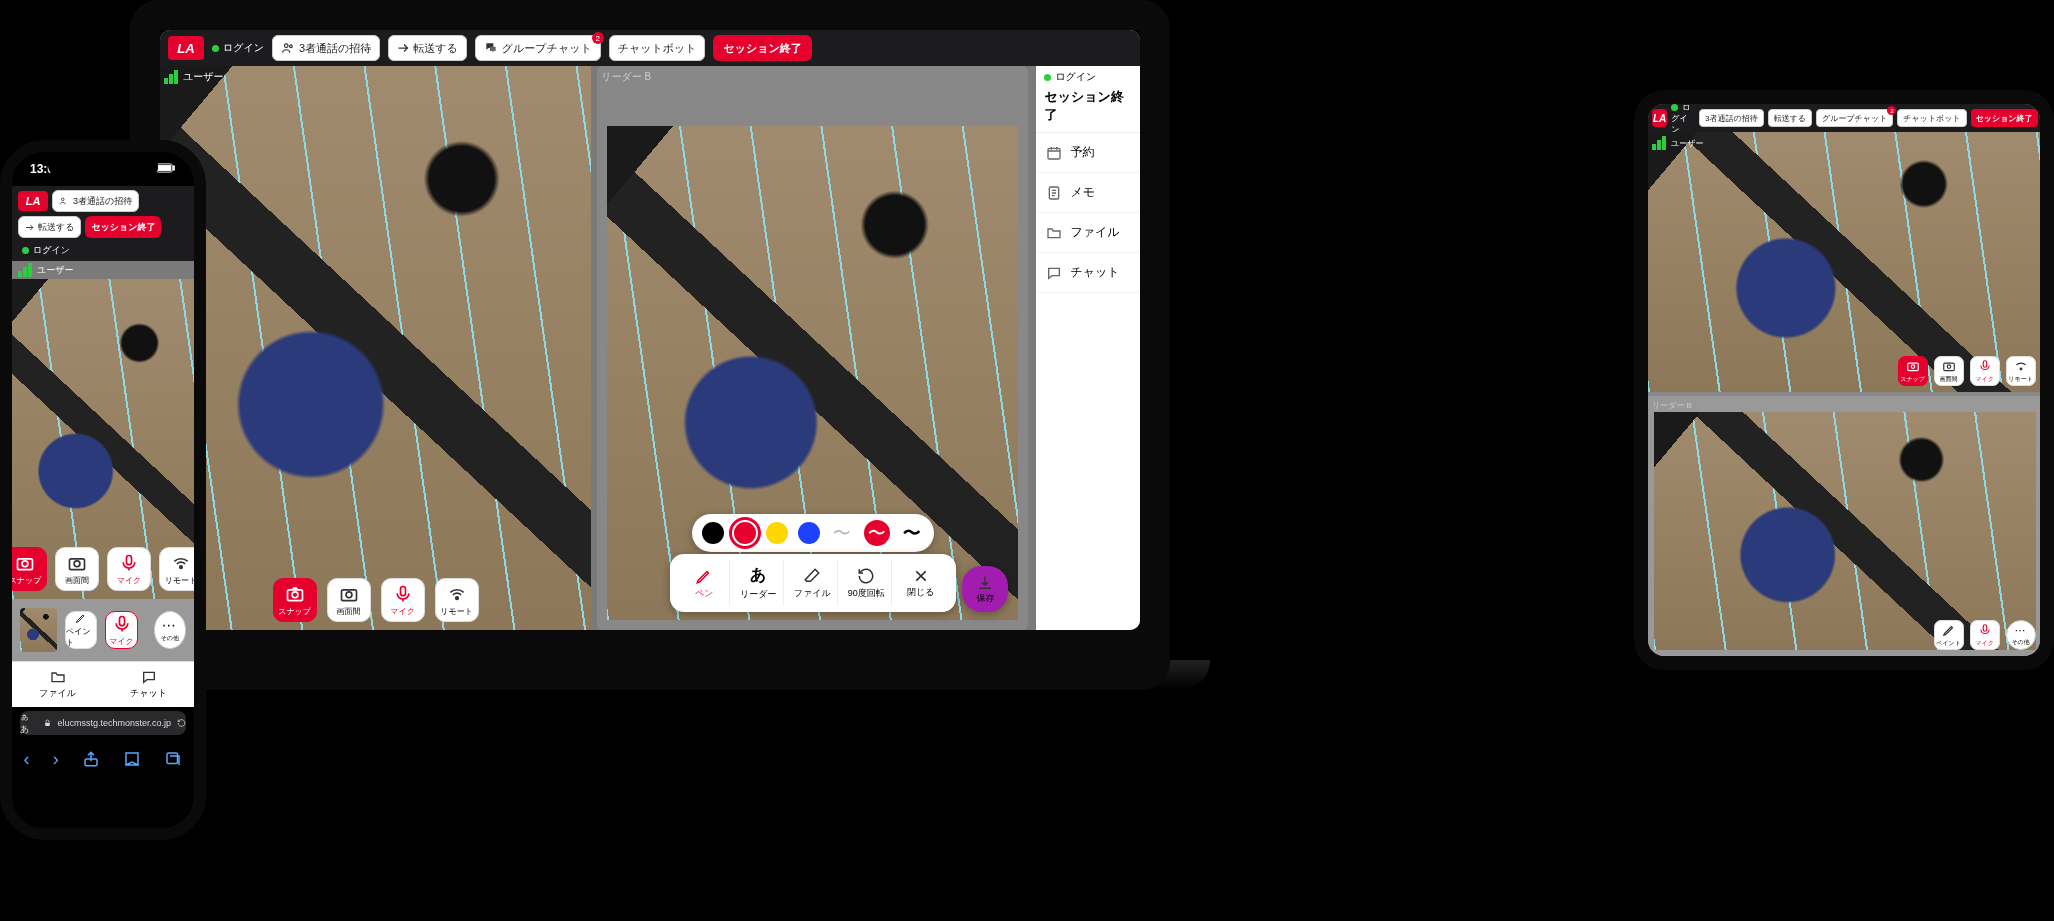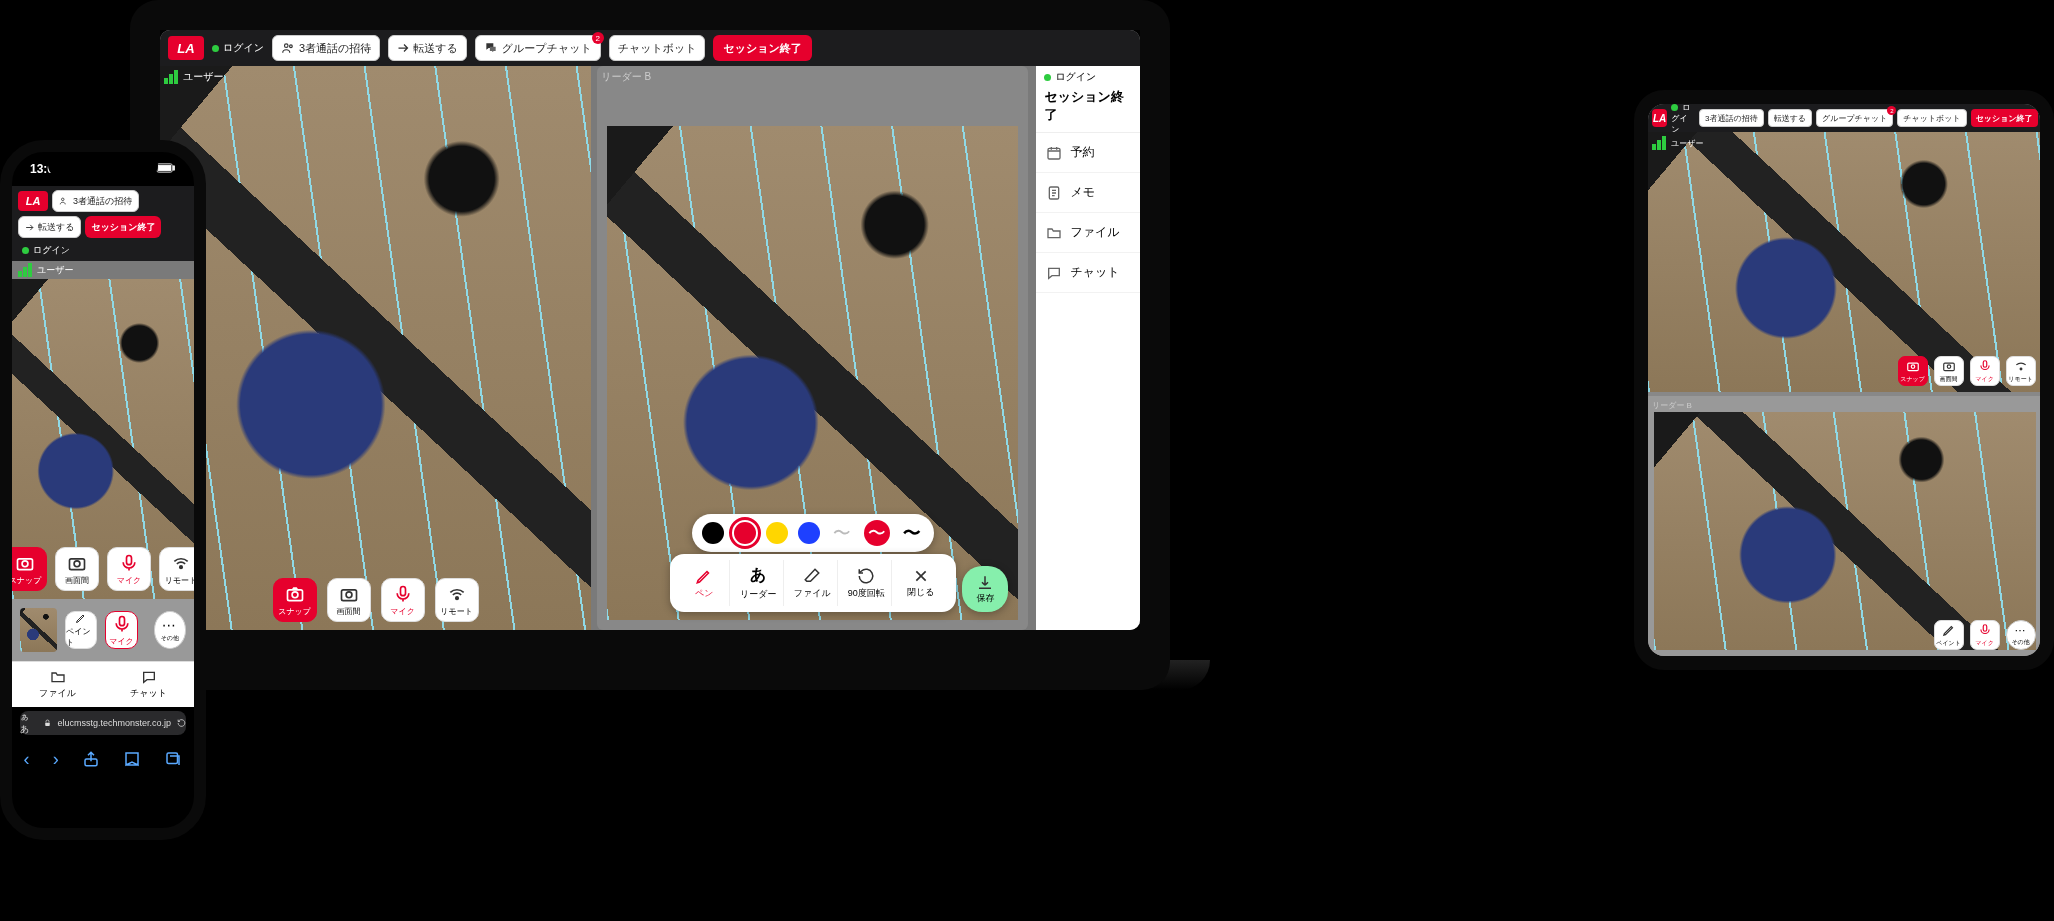--- a/index.html
+++ b/index.html
@@ -52,21 +52,21 @@
   .mid-canvas { flex:1; margin:60px 10px 10px; background:#fff; position:relative; }
   .mid-canvas .photo { position:absolute; inset:0; }
   .color-row { position:absolute; bottom:78px; left:50%; transform:translateX(-50%); background:#fff; border-radius:22px; padding:6px 10px; display:flex; gap:10px; align-items:center; box-shadow:0 2px 8px rgba(0,0,0,.3); }
   .swatch { width:22px; height:22px; border-radius:50%; }
   .swatch.sel { outline:3px solid #e6002d; outline-offset:2px; }
   .wave { width:24px; height:18px; display:flex; align-items:center; justify-content:center; font-size:18px; }
   .tool-row { position:absolute; bottom:18px; left:50%; transform:translateX(-50%); background:#fff; border-radius:14px; padding:6px 10px; display:flex; gap:4px; box-shadow:0 2px 8px rgba(0,0,0,.3); }
   .tool-btn { width:50px; height:46px; display:flex; flex-direction:column; align-items:center; justify-content:center; font-size:9px; gap:2px; border-right:1px solid #eee; }
   .tool-btn:last-child { border:none; }
   .tool-btn.active { color:#e6002d; }
-  .save-btn { width:46px; height:46px; background:#86efac; border-radius:20px; box-shadow:0 2px 8px rgba(0,0,0,.3); display:flex; flex-direction:column; align-items:center; justify-content:center; font-size:9px; position:absolute; bottom:18px; right:20px; }
+  .save-btn { width:46px; height:46px; background:#a21caf; border-radius:20px; box-shadow:0 2px 8px rgba(0,0,0,.3); display:flex; flex-direction:column; align-items:center; justify-content:center; font-size:9px; position:absolute; bottom:18px; right:20px; }
 
   .side-login { font-size:10px; padding:4px 8px; }
   .side-title { font-size:13px; font-weight:700; padding:0 8px 8px; border-bottom:1px solid #eee; }
   .side-item { height:40px; display:flex; align-items:center; gap:8px; padding:0 10px; font-size:12px; border-bottom:1px solid #f2f2f2; }
 
   
   #phone { position:absolute; left:0; top:140px; width:206px; height:700px; }
   #phone .frame { position:absolute; inset:0; border:12px solid #0a0a0a; border-radius:44px; background:#000; overflow:hidden; }
   #phone .notch { position:absolute; top:12px; left:50%; transform:translateX(-50%); width:110px; height:26px; background:#000; border-radius:14px; z-index:10; }
   .ph-status { height:34px; display:flex; justify-content:space-between; align-items:center; padding:0 18px; color:#fff; font-size:12px; font-weight:600; }

